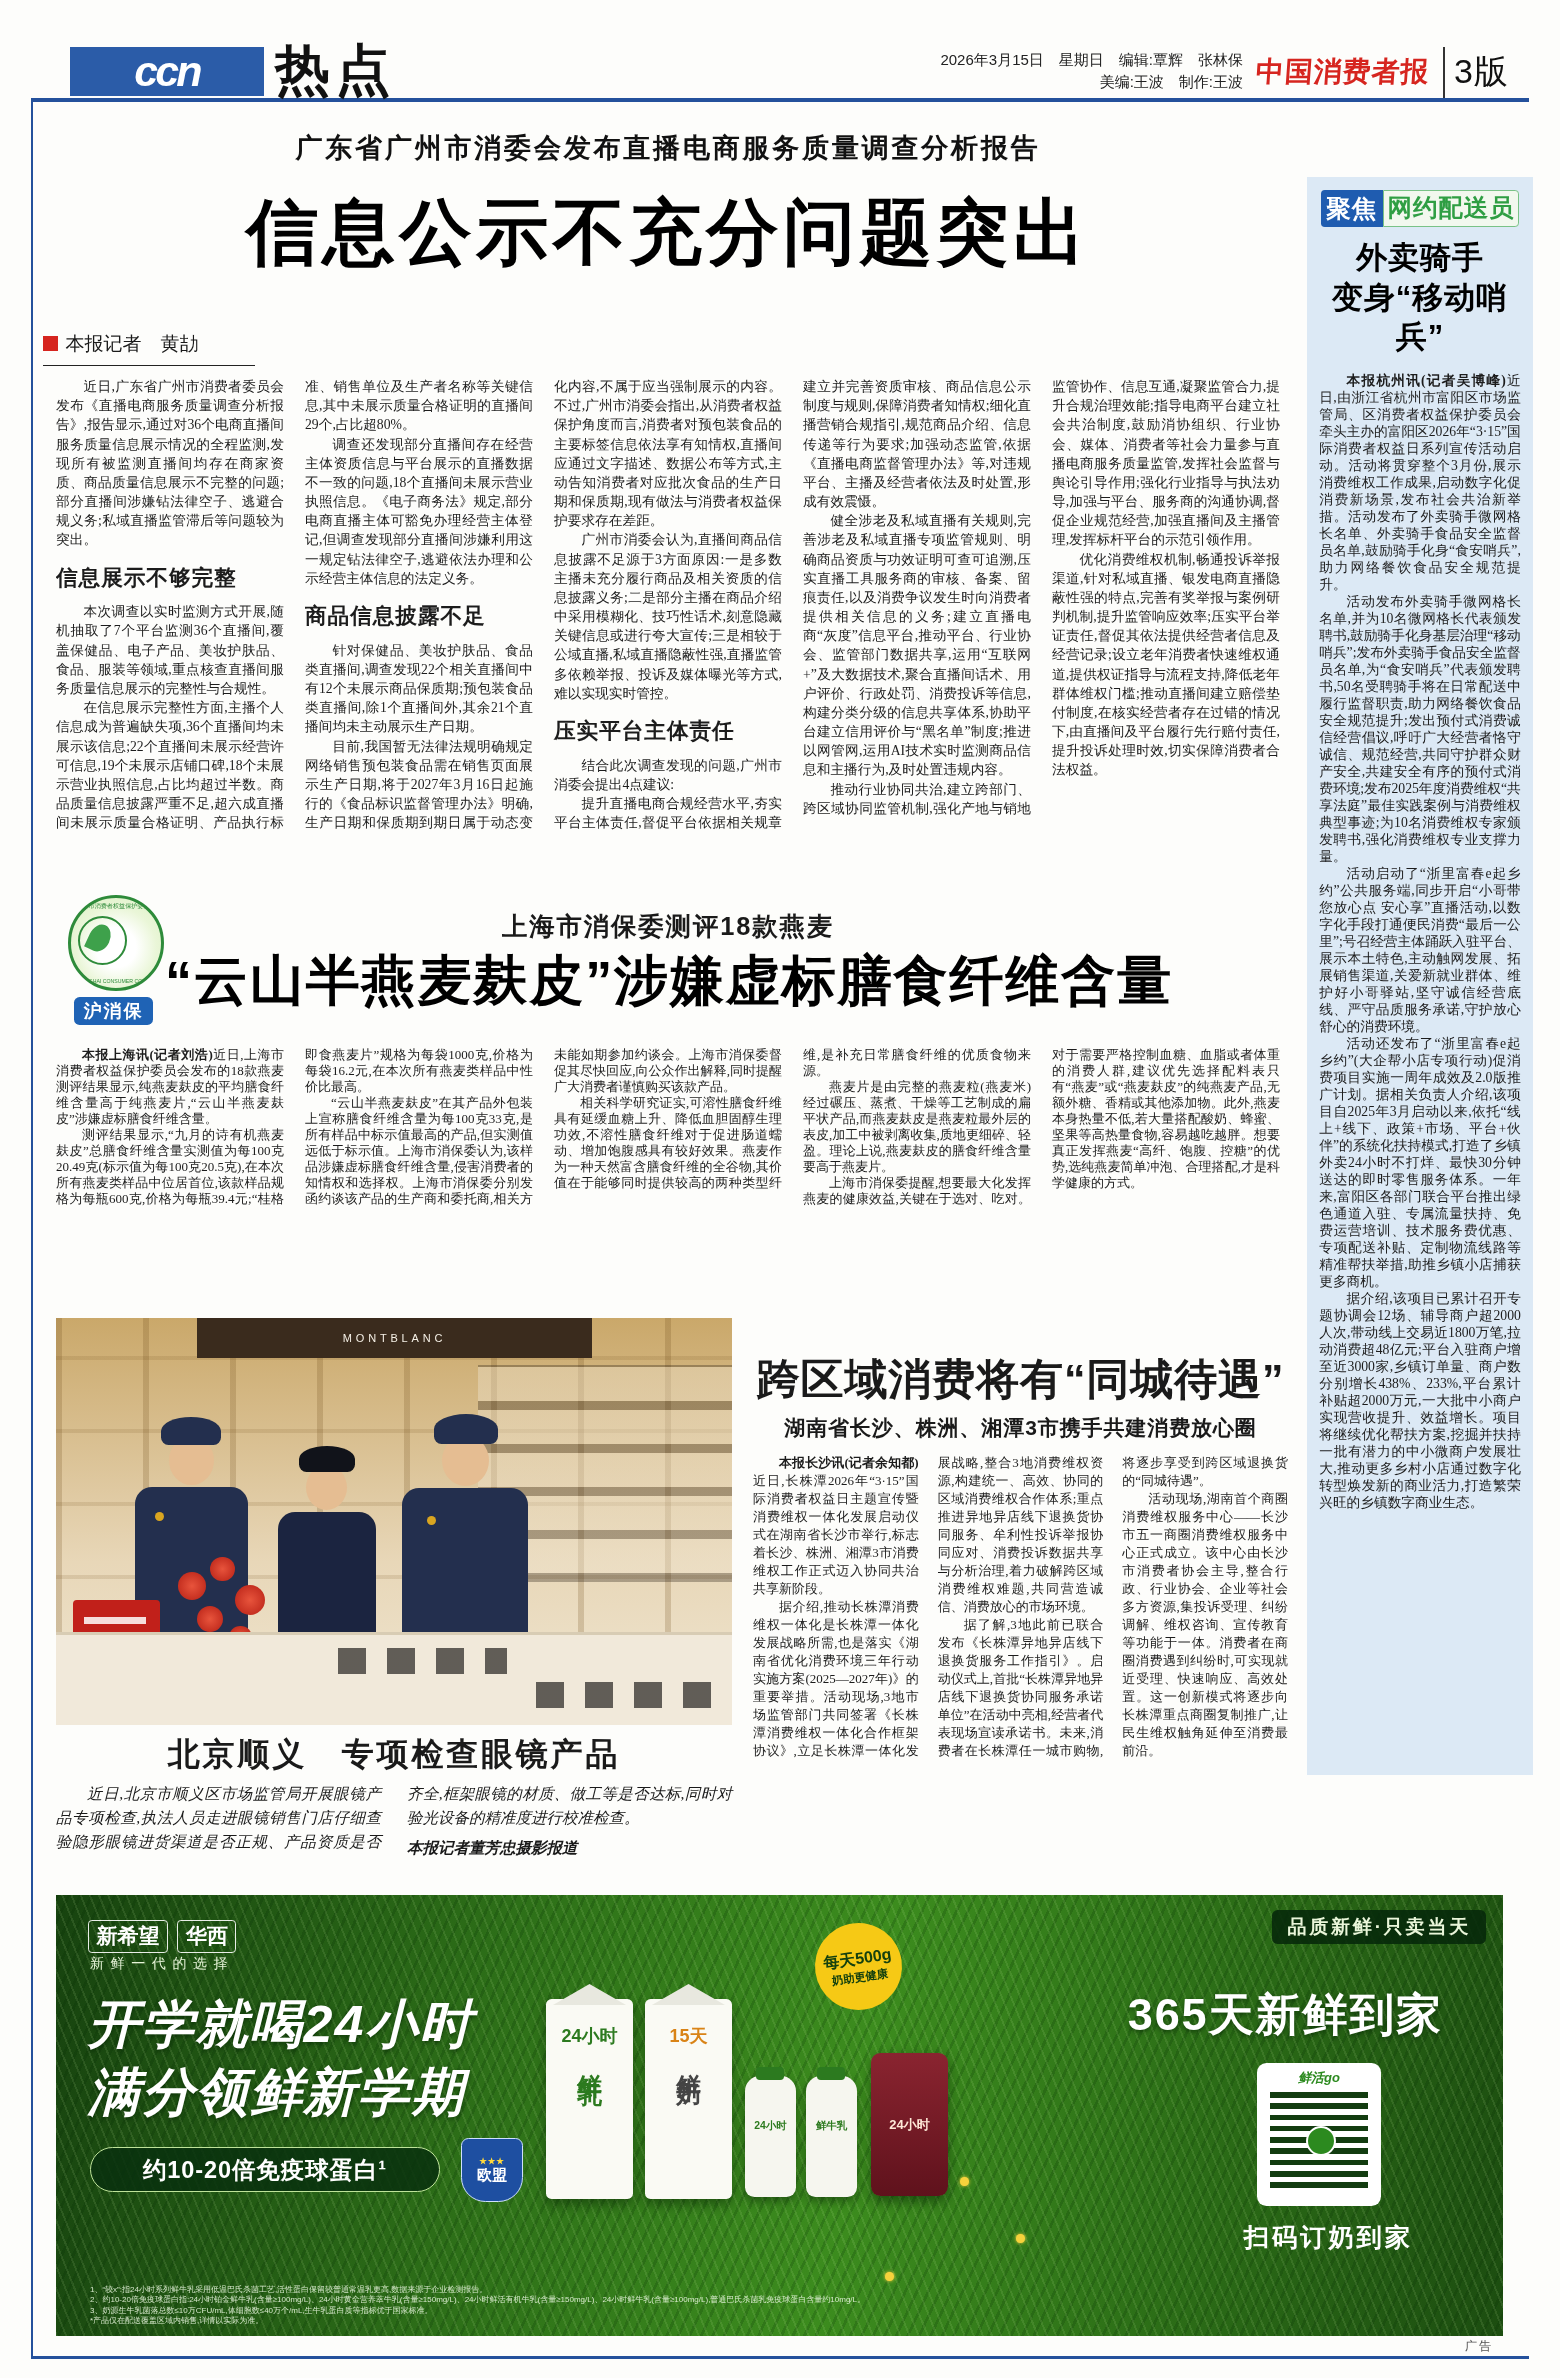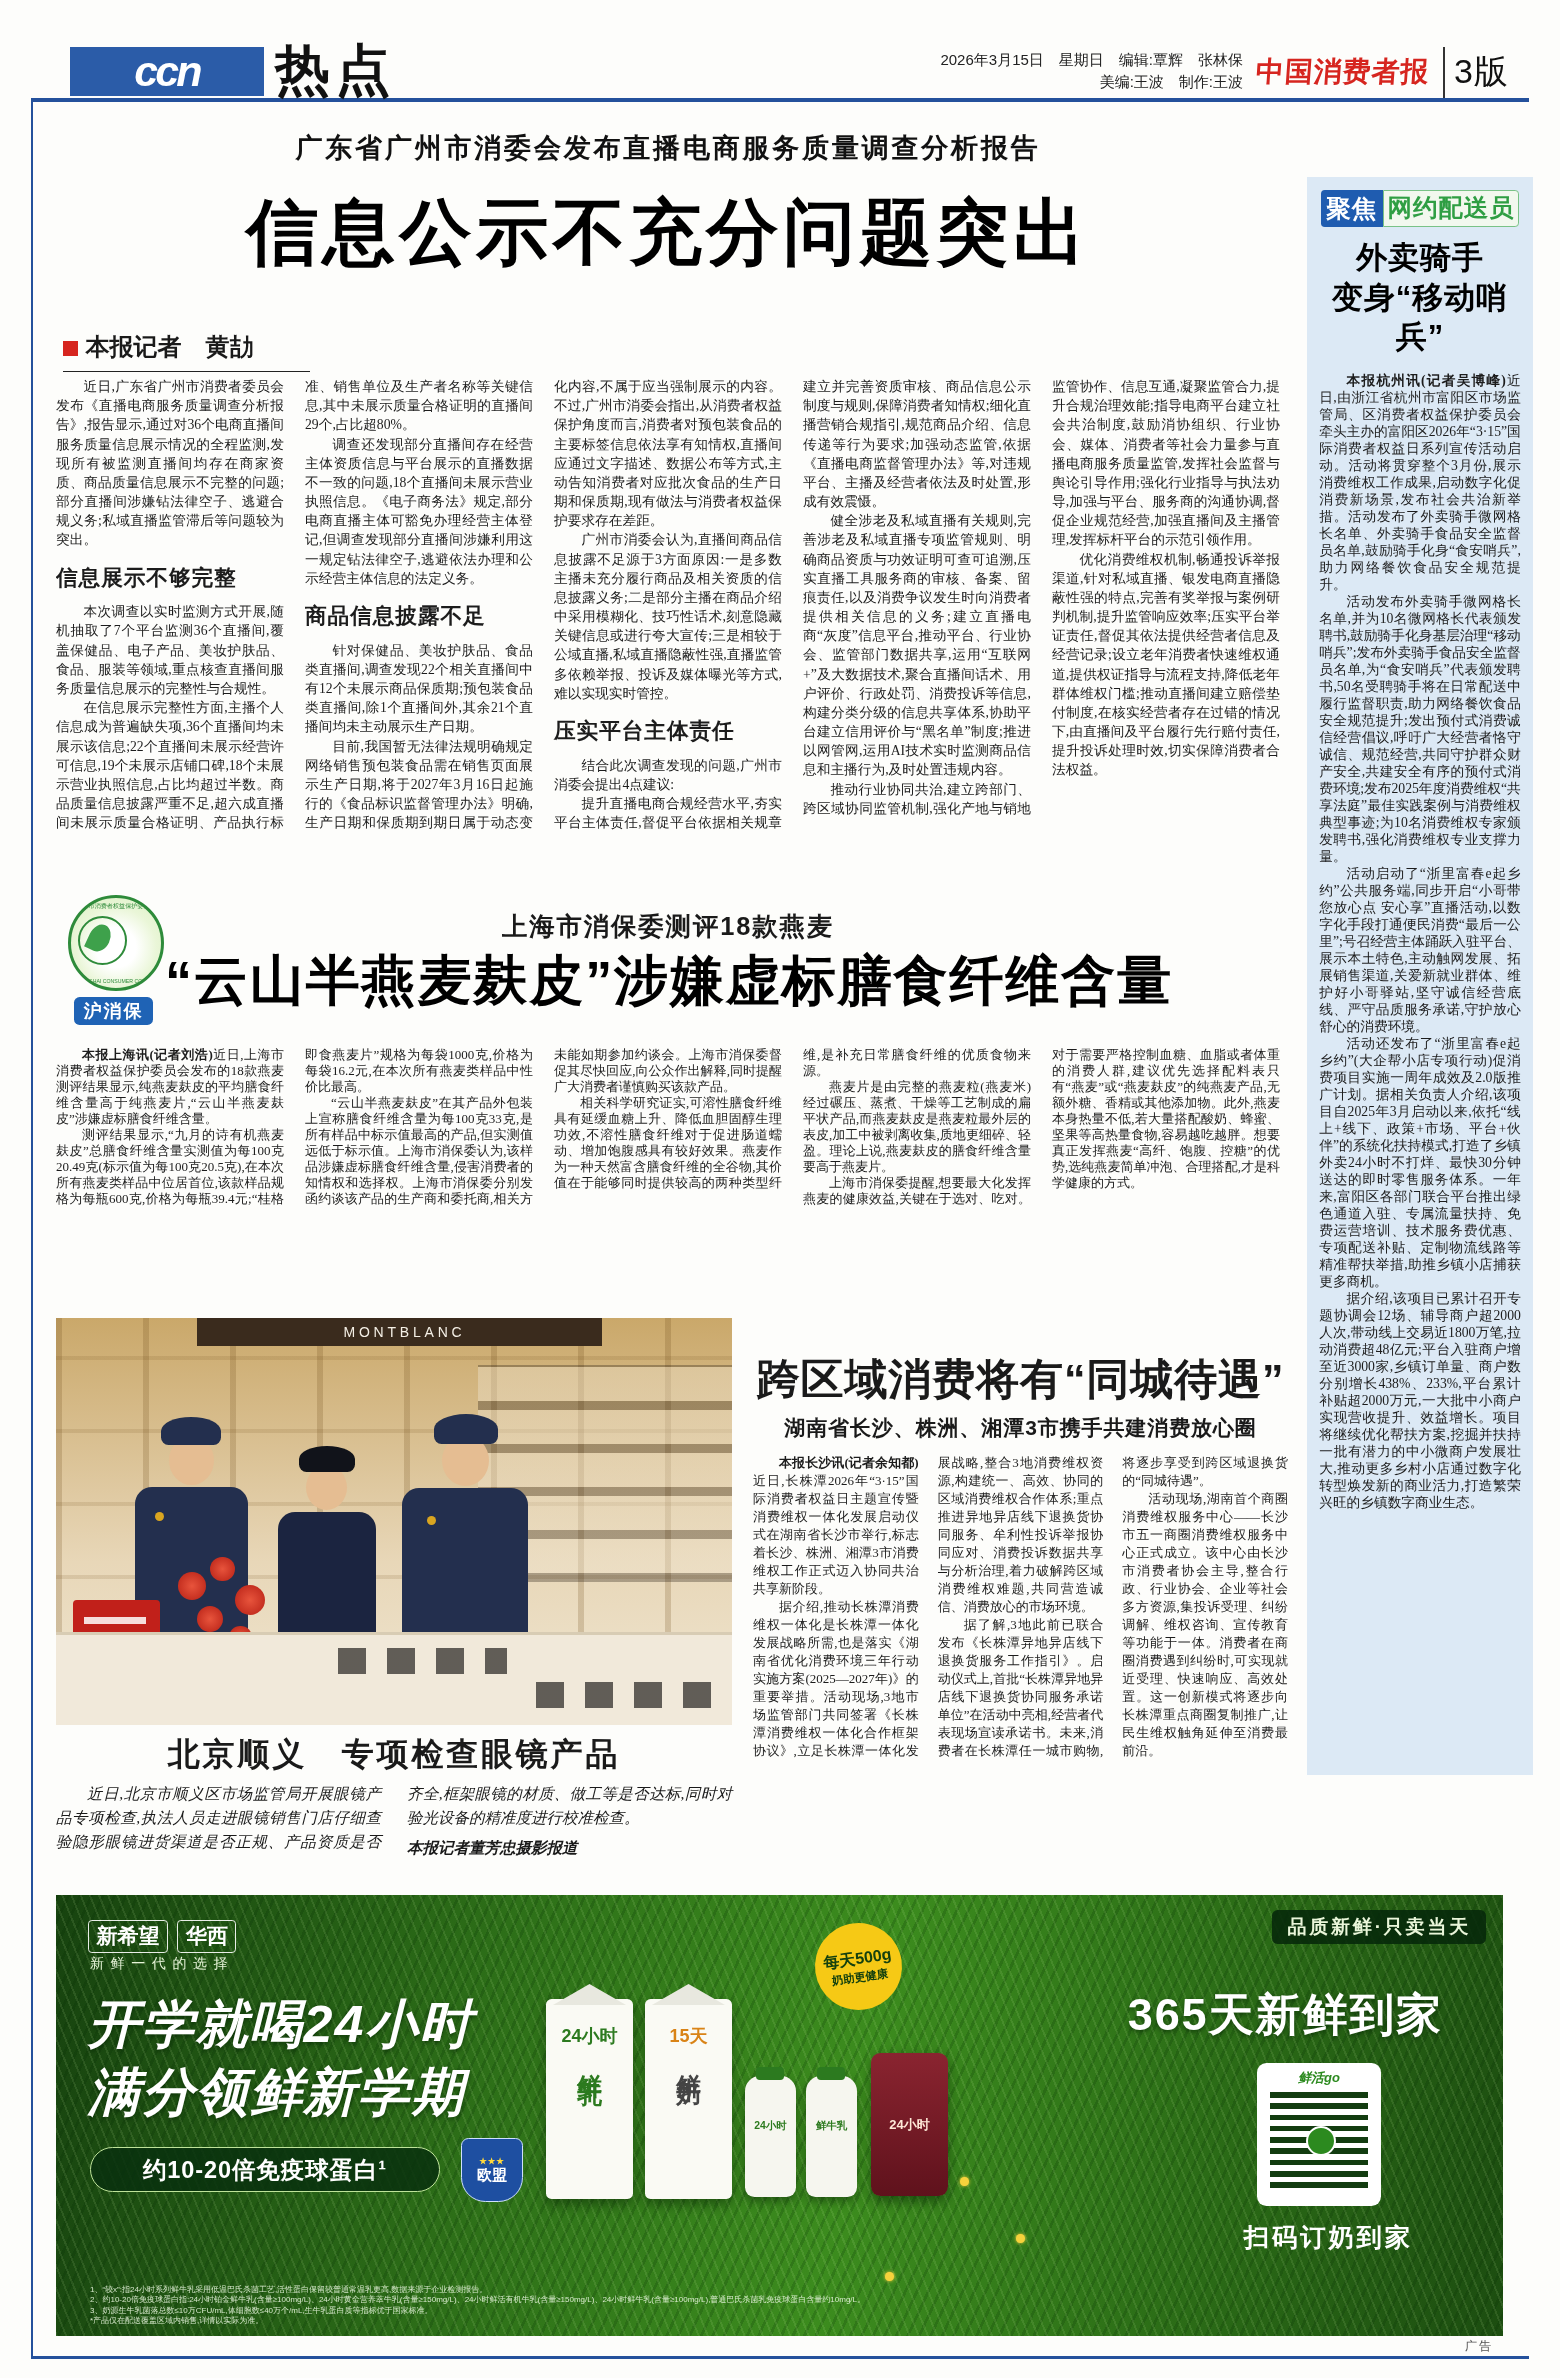--- a/index.html
+++ b/index.html
@@ -19,21 +19,21 @@
   .ccn-box span{font-weight:900;font-style:italic;font-size:43px;letter-spacing:-2.8px;line-height:1;}
   .section-title{left:275px;top:34px;font-size:55px;font-weight:900;letter-spacing:5.6px;color:#111;}
   .dateblock{left:782px;top:49px;width:461px;text-align:right;font-size:15px;line-height:1.45;color:#222;}
   .paper-logo{left:1256px;top:53px;width:179px;font-size:28px;font-weight:900;color:#d6251f;
               font-family:"Liberation Serif",serif;letter-spacing:0.9px;transform:skewX(-4deg);}
   .page-div{left:1443px;top:47px;width:1.9px;height:51px;background:#333;}
   .page-no{left:1454px;top:49px;font-size:34px;color:#111;letter-spacing:0.9px;}
   
   .lead-kicker{left:56px;top:130px;width:1224px;text-align:center;font-size:27px;font-weight:700;letter-spacing:2.8px;color:#111;}
   .lead-headline{left:56px;top:185px;width:1224px;text-align:center;font-size:72px;font-weight:900;letter-spacing:4.7px;color:#000;}
-  .byline{left:63px;top:331px;font-size:24px;font-weight:700;border-bottom:1.9px solid #222;padding:0 56px 7.5px 0;}
+  .byline{left:43px;top:331px;font-size:19px;font-weight:400;border-bottom:1.9px solid #222;padding:0 56px 7.5px 0;}
   .byline .sq{display:inline-block;width:15px;height:15px;background:#d6251f;margin-right:7.5px;vertical-align:-0.9px;}
   .lead-body{left:56px;top:377px;width:1224px;height:492px;column-count:5;column-gap:21px;overflow:hidden;
              font-size:13.7px;line-height:1.4;color:#1c1c1c;}
   .lead-body h3{font-size:21.7px;font-weight:800;margin:13px 0 9.4px;text-indent:0;font-family:"Liberation Sans",sans-serif;letter-spacing:0.9px;}
   
   .sidebar{left:1307px;top:177px;width:226px;height:1598px;background:#dce9f5;box-sizing:border-box;padding:13px 12.2px;}
   .sb-badge{display:flex;justify-content:center;margin-bottom:11.3px;font-weight:900;font-size:24.5px;letter-spacing:0.9px;}
   .sb-badge .b1{color:#fff;background:#1f5cb0;padding:1.9px 5.6px;border-radius:3.8px 0 0 3.8px;}
   .sb-badge .b2{color:#2f9e43;background:#f2f8ee;border:1.9px solid #79c286;padding:0 3.8px;border-radius:0 3.8px 3.8px 0;}
   .sb-head{text-align:center;font-size:31px;font-weight:900;line-height:1.28;color:#000;margin-bottom:15px;letter-spacing:0.9px;}
@@ -51,22 +51,22 @@
   .oat-tag{position:absolute;left:19px;top:102px;width:79px;height:28px;background:#1f63b5;border-radius:5.6px;
            color:#fff;font-size:18px;font-weight:700;display:flex;align-items:center;justify-content:center;letter-spacing:1.9px;}
   .oat-kicker{left:188px;top:910px;width:960px;text-align:center;font-size:25.4px;font-weight:700;letter-spacing:1.9px;}
   .oat-headline{left:104px;top:945px;width:1130px;text-align:center;font-size:54px;font-weight:900;letter-spacing:1.9px;color:#000;}
   .oat-body{left:56px;top:1047px;width:1224px;height:262px;column-count:5;column-gap:21px;overflow:hidden;
             font-size:13px;line-height:16px;color:#1c1c1c;}
   
   .photo{left:56px;top:1318px;width:676px;height:407px;overflow:hidden;background:linear-gradient(180deg,#caa86a,#e8d7b8 60%,#efe6d2);}
   .photo .shelves{position:absolute;inset:0;background:repeating-linear-gradient(90deg,rgba(110,75,25,.22) 0 5.6px,transparent 5.6px 87px),
                   repeating-linear-gradient(0deg,rgba(110,75,25,.14) 0 3.8px,transparent 3.8px 73px);}
-  .photo .signband{position:absolute;left:141px;top:0;width:395px;height:28px;background:#3a2b1d;color:#f5f0e6;
-                   font-size:14px;letter-spacing:3.8px;display:flex;align-items:center;justify-content:center;padding-left:10px;}
+  .photo .signband{position:absolute;left:141px;top:0;width:395px;height:40px;background:#3a2b1d;color:#f5f0e6;
+                   font-size:11px;letter-spacing:3.8px;display:flex;align-items:center;justify-content:center;}
   .glasswall{position:absolute;right:0;top:47px;width:254px;height:217px;
              background:repeating-linear-gradient(0deg,rgba(40,30,20,.5) 0 9.4px,rgba(240,230,210,.6) 9.4px 43px);opacity:.65;}
   .person{position:absolute;}
   .person .head{position:absolute;border-radius:50%;background:#e5bd92;}
   .person .cap{position:absolute;background:#232f4e;border-radius:50% 50% 7.5px 7.5px;}
   .person .body{position:absolute;background:#232f4e;border-radius:17px 17px 0 0;}
   .person .badge{position:absolute;width:9.4px;height:9.4px;background:#d9a520;border-radius:50%;}
   .flowers{position:absolute;left:113px;top:235px;width:122px;height:141px;}
   .flowers i{position:absolute;border-radius:50%;background:radial-gradient(circle,#e8543c,#b61f14);}
   .redsign{position:absolute;left:17px;top:282px;width:87px;height:66px;background:#c1201a;border-radius:3.8px;}

